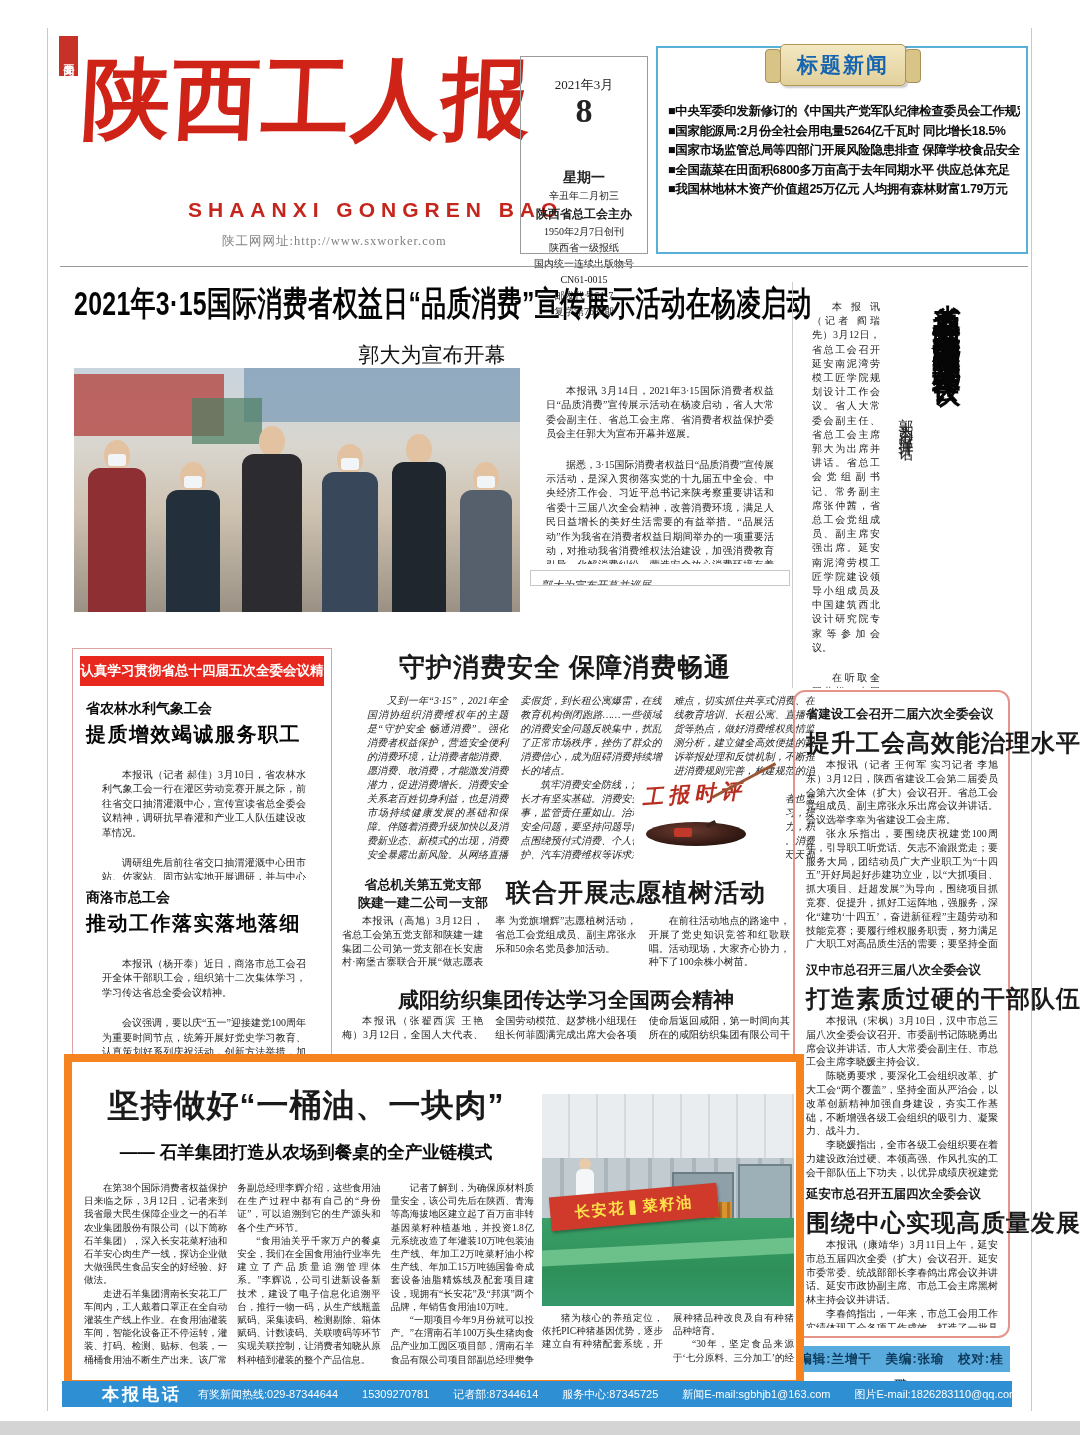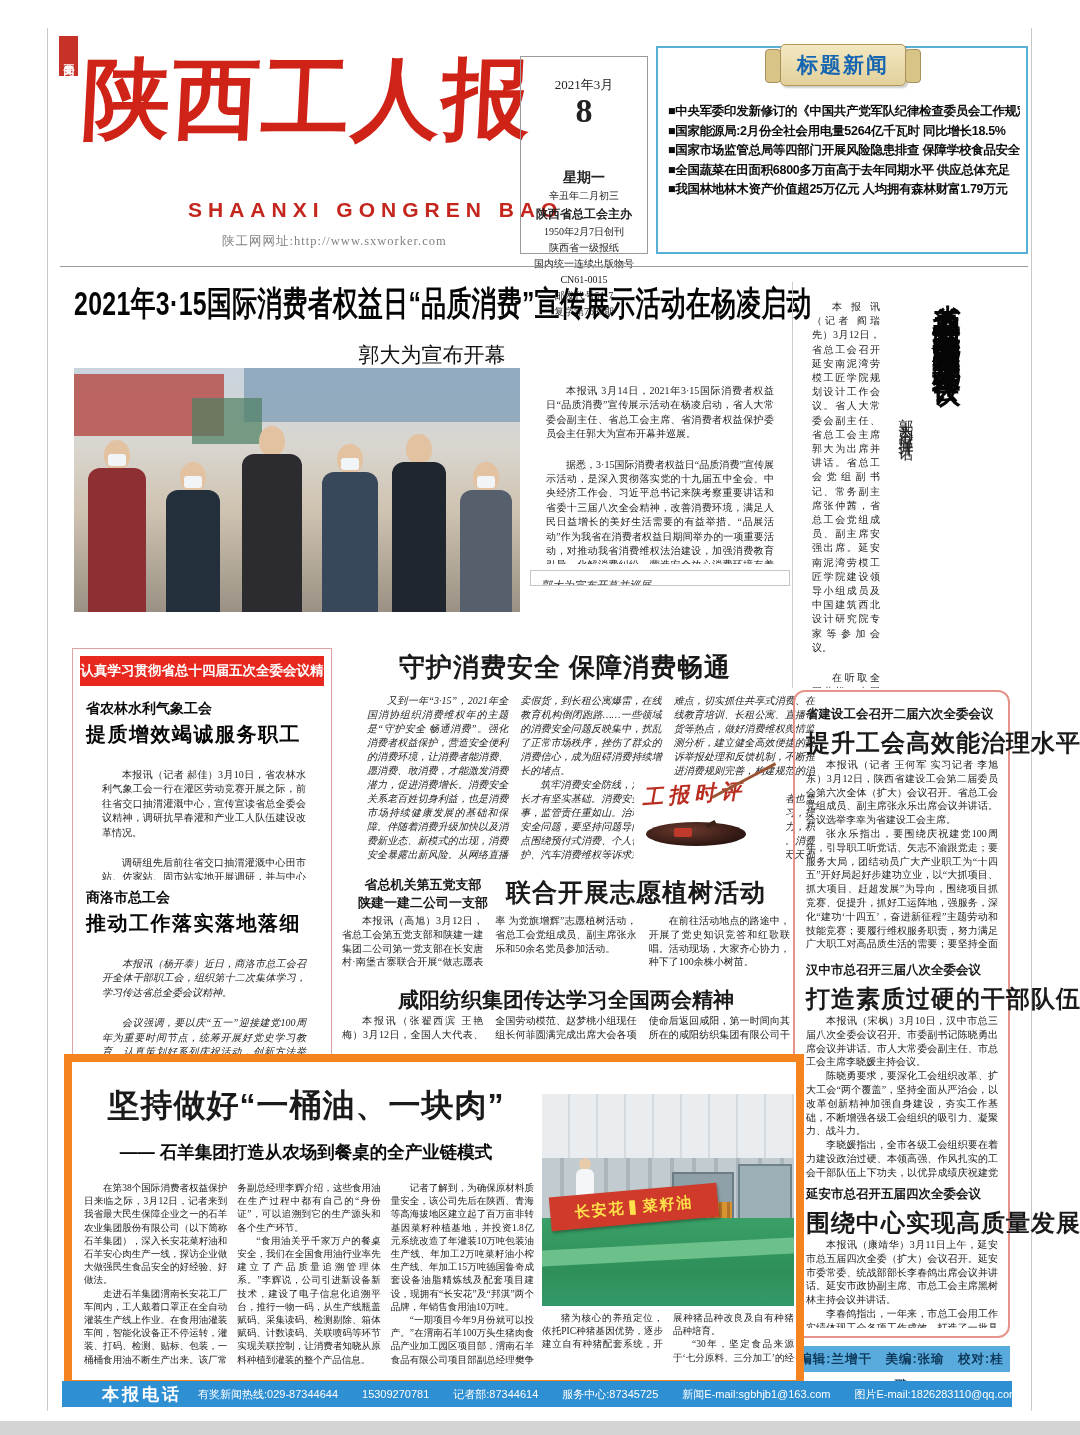--- a/index.html
+++ b/index.html
@@ -67,21 +67,21 @@
          line-height:40px;letter-spacing:3px;color:#060606;}
   
   .leftbox{left:72px;top:648px;width:260px;height:434px;border:1px solid #dda3a0;box-sizing:border-box;}
   .leftbanner{left:80px;top:656px;width:244px;height:30px;background:#e8281e;color:#fff;
               font-weight:700;font-size:13.5px;line-height:30px;text-align:center;}
   .kicker{font-weight:700;font-size:14px;color:#0c0c0c;}
   .subhl{font-weight:900;font-size:20px;letter-spacing:1.5px;color:#060606;white-space:nowrap;}
   .la-k1{left:86px;top:700px;} .la-h1{left:86px;top:721px;}
   .la-b1{left:86px;top:752px;width:236px;height:128px;overflow:hidden;}
   .la-k2{left:86px;top:889px;} .la-h2{left:86px;top:910px;}
-  .la-b2{left:86px;top:941px;width:236px;height:132px;overflow:hidden;font-style:italic;}
+  .la-b2{left:86px;top:941px;width:236px;height:132px;overflow:hidden;}
   
   .cs-hl{left:340px;top:650px;width:450px;text-align:center;font-weight:900;font-size:26px;letter-spacing:1px;}
   .cs-body{left:342px;top:694px;width:448px;height:172px;overflow:hidden;column-count:3;column-gap:12px;margin-left:25px;}
   .cs-body p{font-style:italic;font-size:10px;line-height:14px;margin:0;text-indent:2em;text-align:justify;color:#222;}
   .stamp{left:634px;top:778px;width:152px;height:82px;background:#fff;}
   .stamp-text{position:absolute;left:8px;top:2px;font-weight:700;font-style:italic;font-size:21px;
               letter-spacing:5px;color:#b92d20;transform:rotate(-4deg);font-family:"Liberation Serif",serif;}
   .stamp-stone{position:absolute;left:12px;top:44px;width:100px;height:24px;border-radius:50%;
                background:radial-gradient(ellipse at 40% 35%,#6b3a2e,#2a1410 75%);}
   .stamp-ink{position:absolute;left:40px;top:50px;width:18px;height:9px;background:#c0392b;border-radius:2px;}

